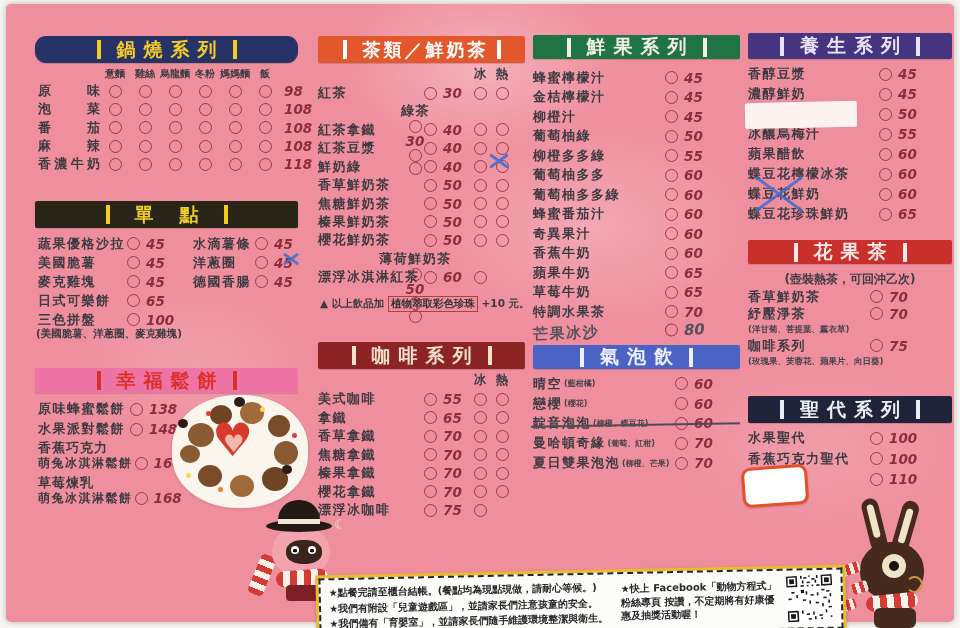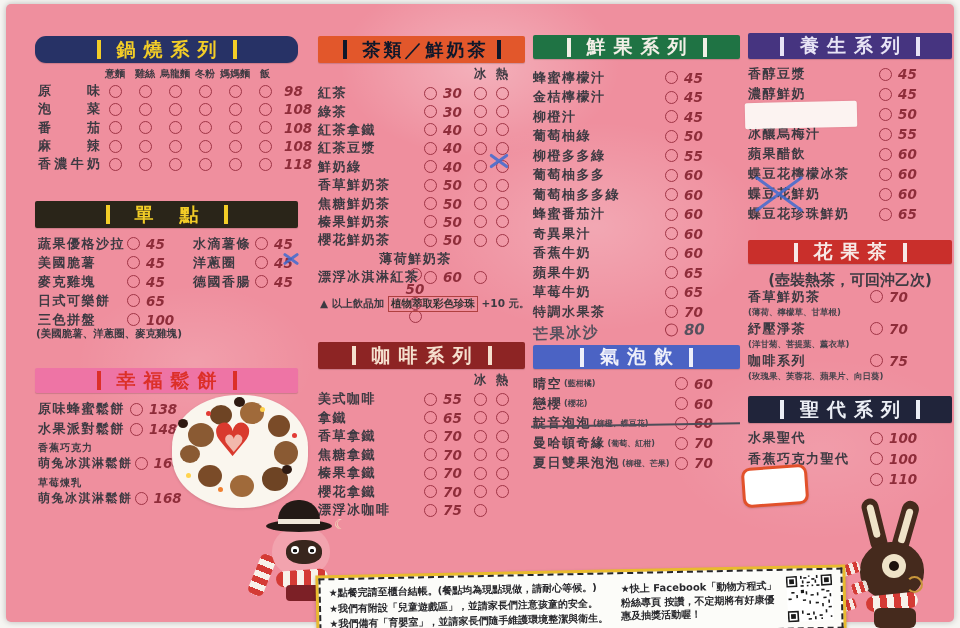--- a/index.html
+++ b/index.html
@@ -33,23 +33,23 @@
   .ihlabels span{width:22px;text-align:center;}
   .teanote{position:absolute;font-size:10.5px;font-weight:bold;color:#3d3a42;white-space:nowrap;}
   .notebox{border:1.5px solid #b04040;padding:0 2px;color:#333;display:inline-block;}
   
   .hplabels{display:flex;padding-left:62px;height:16px;align-items:center;}
   .hplabels span{width:30px;text-align:center;font-size:10px;font-weight:bold;color:#3d3a42;white-space:nowrap;flex:none;}
   .hpname{width:62px;font-size:13px;font-weight:bold;color:#3d3a42;text-align:justify;text-align-last:justify;flex:none;}
   .hpcell{width:30px;display:flex;justify-content:center;flex:none;}
   
   .wline,.fsub{display:flex;align-items:center;font-weight:bold;color:#3d3a42;}
-  .wline{font-size:10px;height:15px;letter-spacing:1px;}
+  .wline{font-size:13px;height:15px;letter-spacing:1px;}
   .fsub{font-size:8.5px;height:15px;color:#46434c;white-space:nowrap;}
-  .subtitle{position:absolute;font-size:15px;font-weight:bold;color:#3d3a42;text-align:center;white-space:nowrap;}
+  .subtitle{position:absolute;font-size:12px;font-weight:bold;color:#3d3a42;text-align:center;white-space:nowrap;}
   .footnote{position:absolute;font-size:10.5px;font-weight:bold;color:#3d3a42;white-space:nowrap;}
   
   .xmark{position:absolute;opacity:.85;}
   .xmark i{position:absolute;left:50%;top:50%;width:100%;height:3px;background:#3f6cd1;border-radius:2px;}
   .xmark i:first-child{transform:translate(-50%,-50%) rotate(36deg);}
   .xmark i:last-child{transform:translate(-50%,-50%) rotate(-36deg);}
   .tape{position:absolute;background:rgba(253,251,247,.93);transform:rotate(-1.2deg);border-radius:2px;box-shadow:0 0 2px rgba(0,0,0,.10);}
   .sticker{position:absolute;background:#fff;border:3px solid #e2512b;border-radius:9px;transform:rotate(-4deg);box-shadow:0 1px 2px rgba(0,0,0,.15);}
   
   .notice{position:absolute;left:316px;top:570px;width:524px;background:#e9bb2e;padding:3px;transform:rotate(-1.2deg);box-shadow:0 2px 4px rgba(0,0,0,.25);z-index:5;}
@@ -312,21 +312,21 @@
     <div class="blob" style="left:110px;top:70px;width:10px;height:9px;background:#2e1a12"></div>
     <div class="heart" style="left:40px;top:22px;font-size:46px;color:#d93a2e">♥</div>
     <div class="heart" style="left:51px;top:37px;font-size:24px;color:#f2b8ac">♥</div>
     <div class="blob" style="left:34px;top:16px;width:5px;height:5px;background:#e23b35"></div>
     <div class="blob" style="left:88px;top:12px;width:5px;height:5px;background:#ffd34d"></div>
     <div class="blob" style="left:120px;top:38px;width:5px;height:5px;background:#e23b35"></div>
     <div class="blob" style="left:46px;top:92px;width:5px;height:5px;background:#f08030"></div>
     <div class="blob" style="left:14px;top:78px;width:5px;height:5px;background:#ffd34d"></div>
   </div>
 
-  <div class="hdr" style="left: 318px; top: 36px; width: 207px; height: 27px; background: rgb(226, 87, 43); color: #0f172a;">
+  <div class="hdr" style="left: 318px; top: 36px; width: 207px; height: 27px; background: rgb(226, 87, 43); color: #ffffff;">
     <span class="bar"></span>
     <span class="hdr-t" style="letter-spacing:3px;font-size:18px">茶類／鮮奶茶</span>
     <span class="bar"></span>
   </div>
   <div class="ihlabels" style="left:318px;top:66px;width:195px">
     <span>冰</span>
     <span>熱</span>
   </div>
   <div class="list" id="tea-list" style="left:318px;top:84px;width:195px">
       <div class="row" style="height: 18.4px;">
@@ -334,21 +334,21 @@
         <span class="spacer"></span>
         <span class="circ"></span>
         <span class="price" style="width: 26px;">30</span>
         <span class="ihc">
           <span class="circ"></span>
         </span>
         <span class="ihc">
           <span class="circ"></span>
         </span>
       </div>
-      <div class="row" style="height: 18.4px;">
+      <div class="row" style="height: 18.4px; flex-direction: column;">
         <span class="rname">綠茶</span>
         <span class="spacer"></span>
         <span class="circ"></span>
         <span class="price" style="width: 26px;">30</span>
         <span class="ihc">
           <span class="circ"></span>
         </span>
         <span class="ihc">
           <span class="circ"></span>
         </span>
@@ -763,21 +763,20 @@
     <span class="bar"></span>
   </div>
   <div class="subtitle" style="left:748px;top:271px;width:204px">(壺裝熱茶，可回沖乙次)</div>
   <div class="list" id="flower-list" style="left:748px;top:288px;width:175px">
       <div class="row" style="height: 17px;">
         <span class="rname">香草鮮奶茶</span>
         <span class="spacer"></span>
         <span class="circ"></span>
         <span class="price" style="width: 34px;">70</span>
       </div>
-      <div class="fsub">(薄荷、檸檬草、甘草根)</div>
       <div class="row" style="height: 17px;">
         <span class="rname">紓壓淨茶</span>
         <span class="spacer"></span>
         <span class="circ"></span>
         <span class="price" style="width: 34px;">70</span>
       </div>
       <div class="fsub">(洋甘菊、菩提葉、薰衣草)</div>
       <div class="row" style="height: 17px;">
         <span class="rname">咖啡系列</span>
         <span class="spacer"></span>

